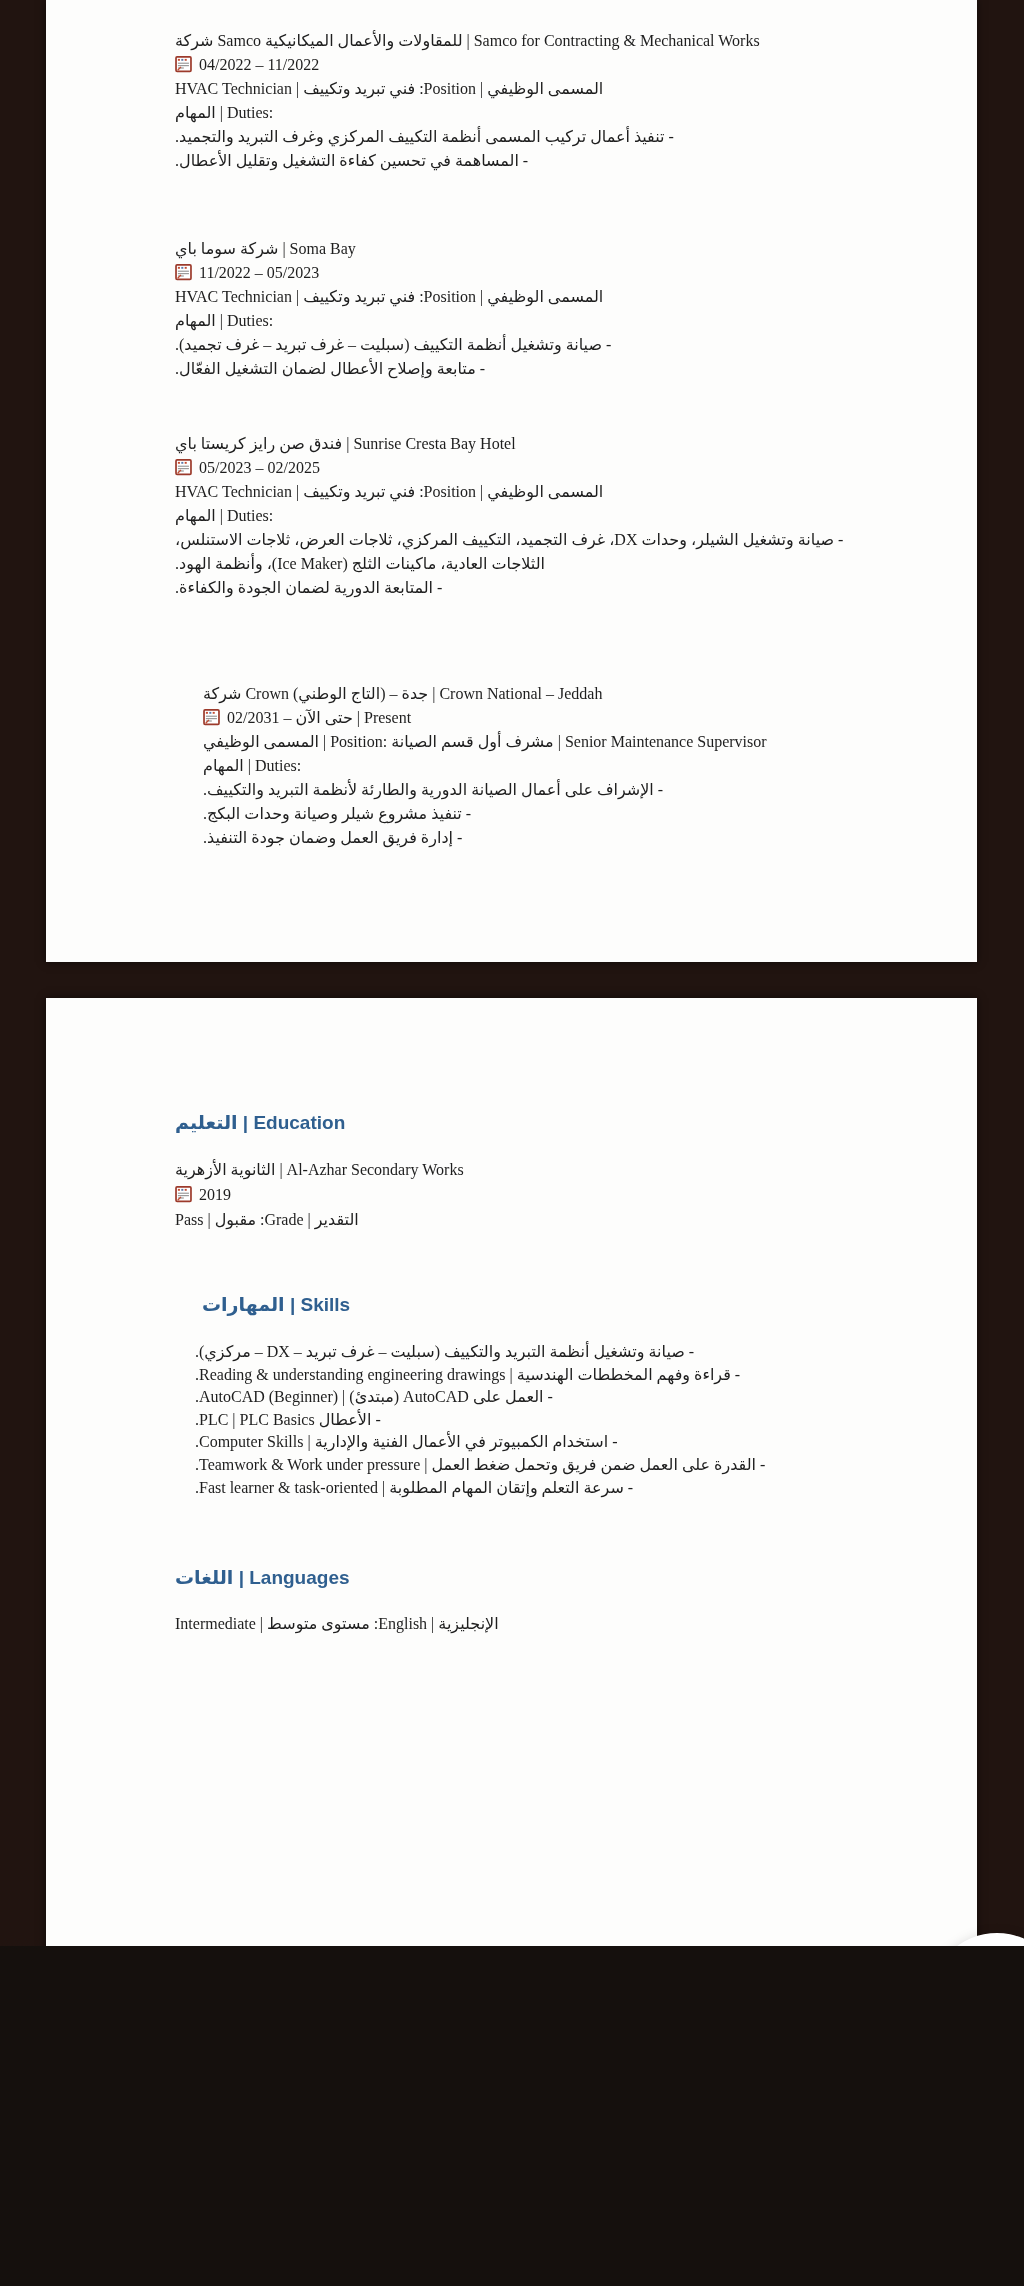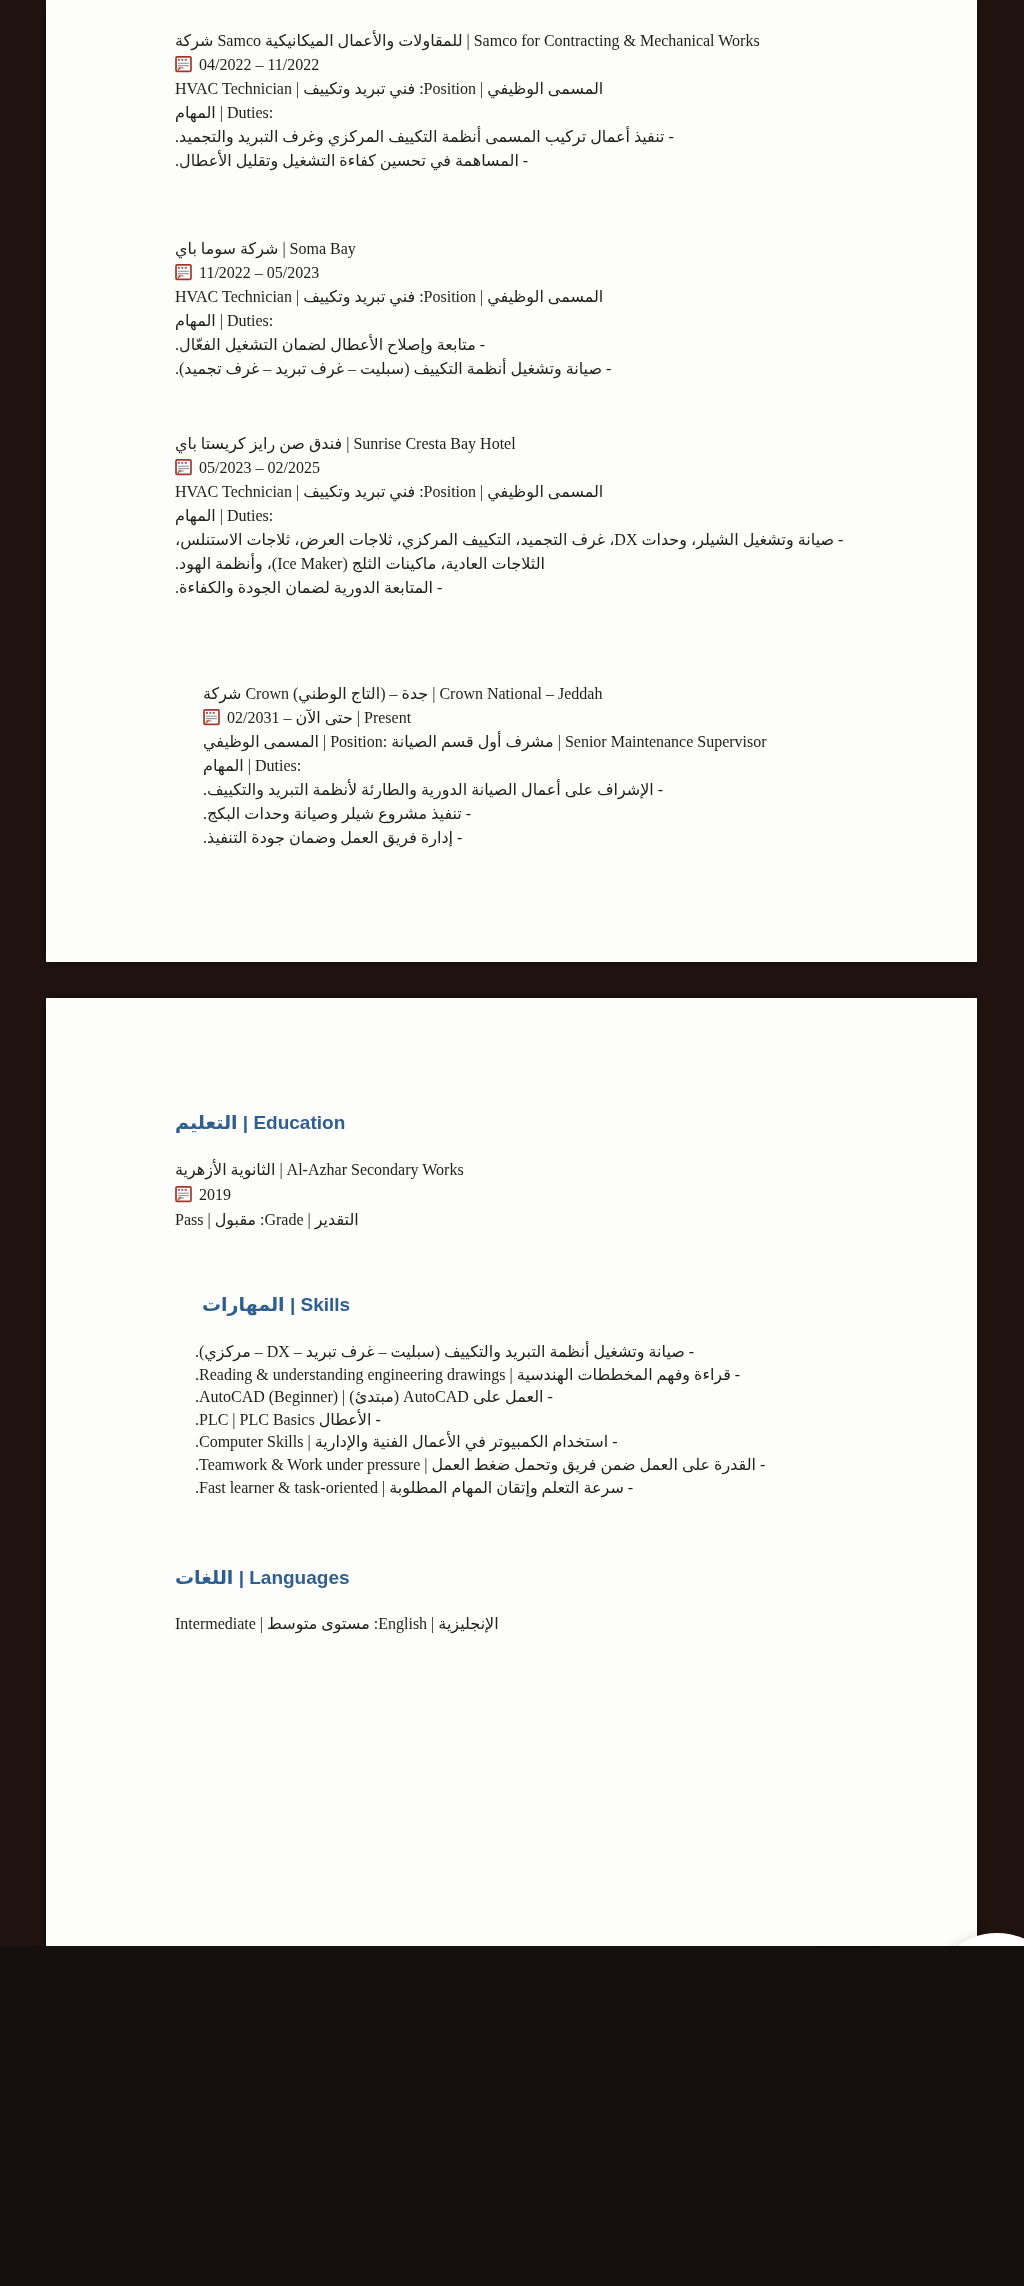--- a/index.html
+++ b/index.html
@@ -107,22 +107,22 @@
             <rect x="7.4" y="4" width="2.4" height="2.2" fill="#5b77a8"></rect>
             <rect x="11.4" y="4" width="2.4" height="2.2" fill="#c24b31"></rect>
             <rect x="3.4" y="8.4" width="13" height="1.4" fill="#9a9a9a"></rect>
             <rect x="3.4" y="11.2" width="13" height="1.4" fill="#9a9a9a"></rect>
             <rect x="3.4" y="14" width="7" height="1.4" fill="#9a9a9a"></rect>
             <path d="M3.2 17.4 L7 13.4" stroke="#c24b31" stroke-width="1.6" fill="none"></path>
           </svg><span>11/2022 – 05/2023</span>
       </div>
       <div class="line" dir="rtl">المسمى الوظيفي | Position: فني تبريد وتكييف | HVAC Technician</div>
       <div class="line" dir="ltr">المهام | Duties:</div>
+      <div class="line" dir="rtl">- صيانة وتشغيل أنظمة التكييف (سبليت – غرف تبريد – غرف تجميد).</div>
       <div class="line" dir="rtl">- متابعة وإصلاح الأعطال لضمان التشغيل الفعّال.</div>
-      <div class="line" dir="rtl">- صيانة وتشغيل أنظمة التكييف (سبليت – غرف تبريد – غرف تجميد).</div>
     </div>
 
     <div class="content entry" style="top:432px;">
       <div class="line" dir="ltr">فندق صن رايز كريستا باي | Sunrise Cresta Bay Hotel</div>
       <div class="line" dir="ltr">
         <svg class="cal" viewBox="0 0 20 20">
             <rect x="1.2" y="1.6" width="17.6" height="17" rx="1.2" fill="#ffffff" stroke="#9c3a2b" stroke-width="2"></rect>
             <rect x="3.4" y="4" width="2.4" height="2.2" fill="#c24b31"></rect>
             <rect x="7.4" y="4" width="2.4" height="2.2" fill="#5b77a8"></rect>
             <rect x="11.4" y="4" width="2.4" height="2.2" fill="#c24b31"></rect>

